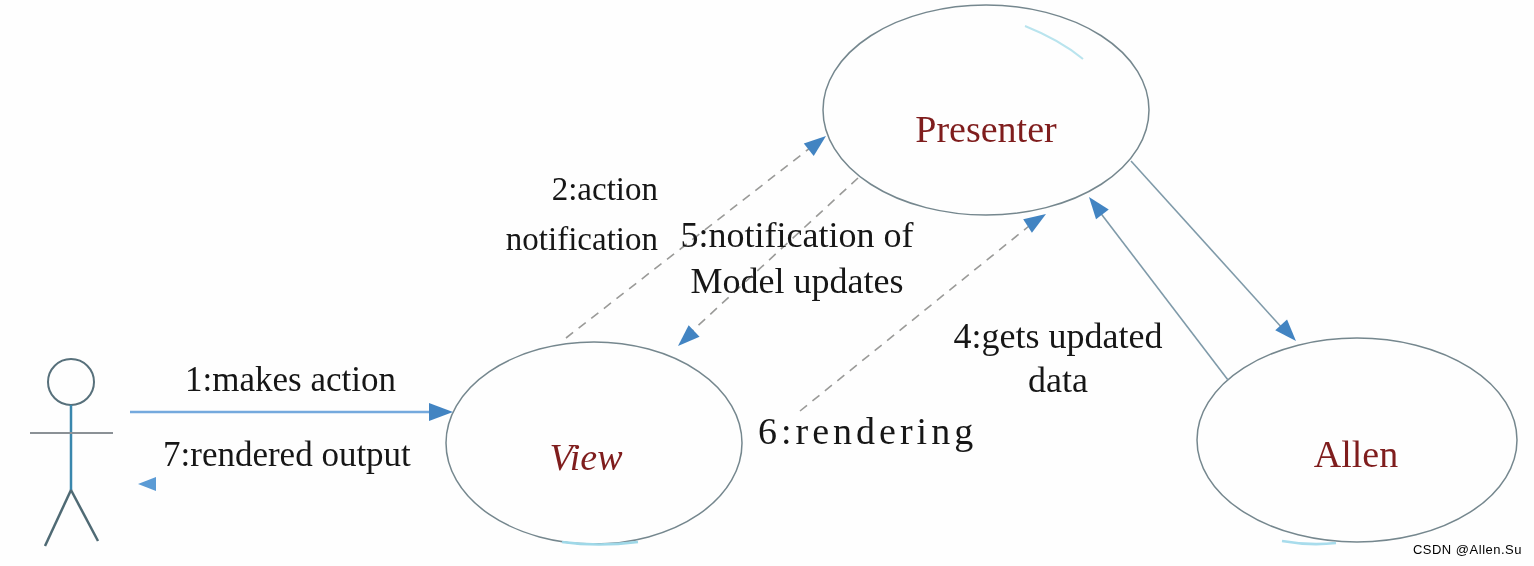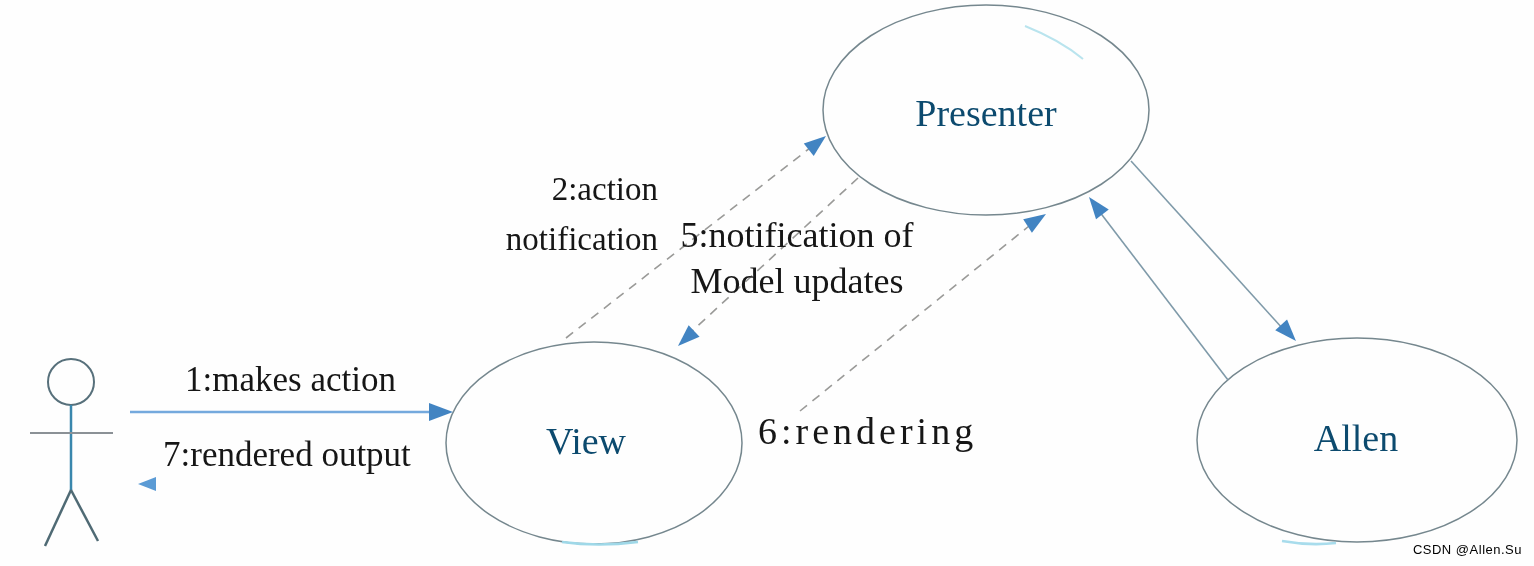--- a/index.html
+++ b/index.html
@@ -22,33 +22,34 @@
     white-space: nowrap;
     line-height: 1;
     text-align: right;
   }
   .lbl .line { display: block; }
   .center { text-align: center; }
   .node-label {
     position: absolute;
     transform: translate(-50%, -50%);
     font-size: 38px;
-    color: #0c4a6e;
+    color: #7f1d1d;
     white-space: nowrap;
+    margin-top: 16px;
   }
   
   #msg1 { left: 185px; top: 362px; font-size: 35px; }
   #msg7 { left: 163px; top: 437px; font-size: 35px; }
   #msg2 { left: 448px; top: 164px; width: 210px; font-size: 33px; line-height: 50px; text-align: right; }
   #msg5 { left: 612px; top: 212px; width: 370px; font-size: 36px; line-height: 46px; text-align: center; }
   #msg6 { left: 758px; top: 412px; font-size: 38px; letter-spacing: 4px; }
   #msg4 { left: 938px; top: 314px; width: 240px; font-size: 36px; line-height: 44px; }
   #msg3 { left: 1194px; top: 134px; width: 326px; font-size: 37px; line-height: 47px; }
   #node-label-presenter { left: 986px; top: 113px; }
-  #node-label-view { left: 586px; top: 441px; }
+  #node-label-view { left: 586px; top: 441px; font-style: italic; }
   #node-label-model { left: 1356px; top: 438px; }
   #watermark {
     position: absolute;
     right: 12px; top: 542px;
     font-family: "Liberation Sans", sans-serif;
     font-size: 13px;
     color: #000000;
     letter-spacing: 0.5px;
   }
 </style>
@@ -106,20 +107,24 @@
     <span class="line">2:action</span>
     <span class="line">notification</span>
   </div>
 
   <div class="lbl center" id="msg5">
     <span class="line">5:notification of</span>
     <span class="line">Model updates</span>
   </div>
 
 
+  <div class="lbl center" id="msg4">
+    <span class="line">4:gets updated</span>
+    <span class="line">data</span>
+  </div>
 
   <div class="lbl" id="msg6">6:rendering</div>
 
   <div class="lbl" id="msg7">7:rendered output</div>
 
   <div id="watermark">CSDN @Allen.Su</div>
 
 </div>
 
 </body></html>

